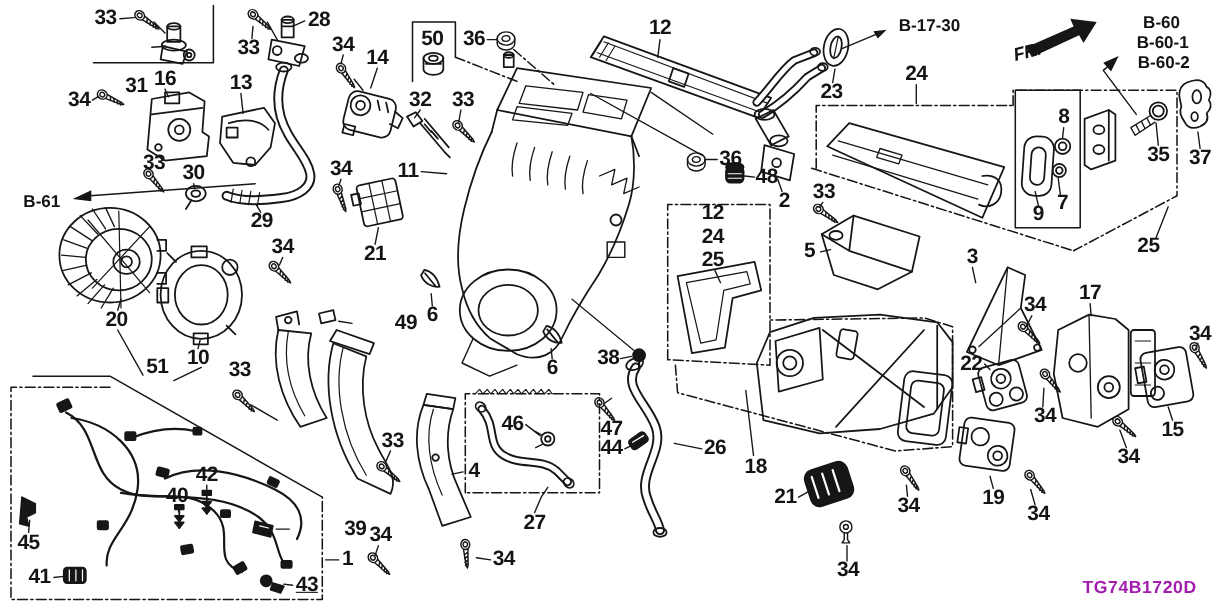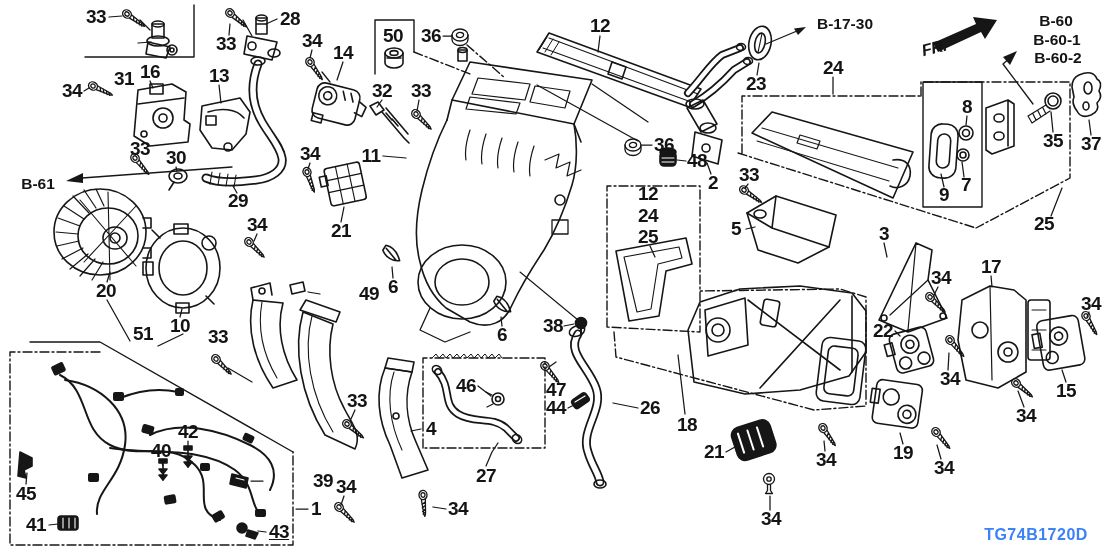--- a/index.html
+++ b/index.html
@@ -6,21 +6,21 @@
   #stage{position:relative;width:1108px;height:554px;background:#ffffff;overflow:hidden;
          font-family:"Liberation Sans",sans-serif;}
   #art{position:absolute;left:0;top:0;}
   #labels{position:absolute;left:0;top:0;width:100%;height:100%;pointer-events:none;}
   .lbl{position:absolute;transform:translate(-50%,-50%);color:#141414;white-space:nowrap;
        font:bold 19px "Liberation Sans",sans-serif;letter-spacing:-0.5px;}
   .num{font-weight:bold;}
   .ref{font-size:15.5px;letter-spacing:0;}
   .fr{font-size:16.5px;font-style:italic;transform:translate(-50%,-50%) rotate(-14deg);}
   .code{position:absolute;transform:translate(-50%,-50%);font:bold 16px "Liberation Sans",sans-serif;
-        color:#3b82f6;letter-spacing:0.5px;}
+        color:#a21caf;letter-spacing:0.5px;}
 </style>
 </head>
 <body>
 
 <div id="stage">
 
 <svg id="art" width="1108" height="554" viewBox="0 0 1108 554" xmlns="http://www.w3.org/2000/svg">
   <defs>
     <g id="scr">
       <ellipse cx="0" cy="0" rx="4.6" ry="4"></ellipse>

